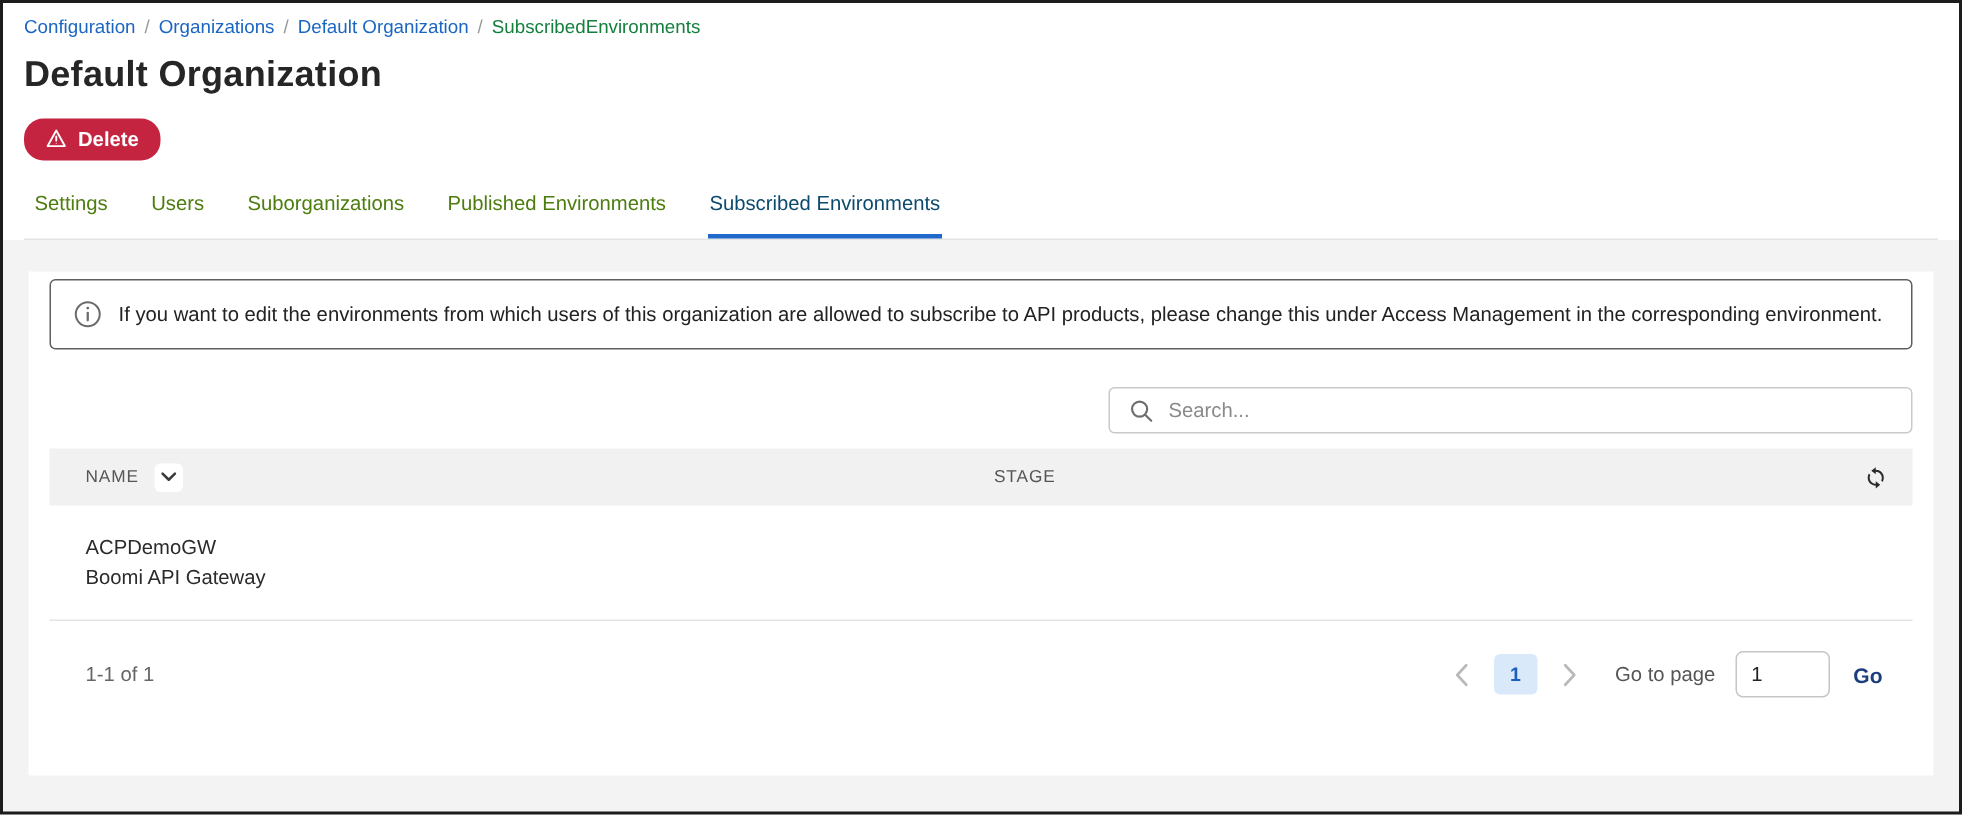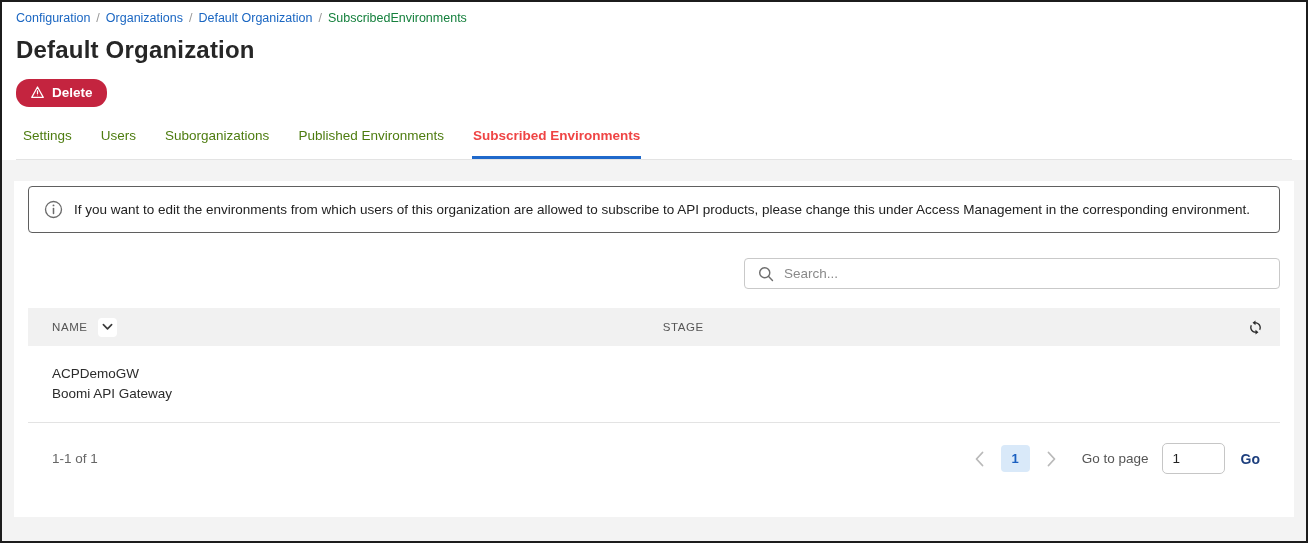--- a/index.html
+++ b/index.html
@@ -39,23 +39,23 @@
     display: flex; align-items: flex-end; gap: 27px;
     padding: 0 6px;
     border-bottom: 1px solid #e3e3e3;
   }
   .tab {
     font-size: 13.5px; color: #4d7c0f;
     padding: 4px 1px 13px;
     border-bottom: 3px solid transparent;
     cursor: pointer; white-space: nowrap;
   }
-  .tab.active { font-weight: 700; color: #ef4444; border-bottom-color: #1f69cb; }
-  
-  .content-wrap { padding: 21px 12px 0; }
+  .tab.active { font-weight: 400; color: #0c4a6e; border-bottom-color: #1f69cb; }
+  
+  .content-wrap { padding: 21px 17px 0; }
   .card { background: #fff; height: 336px; padding: 5px 14px 0; }
   .info-banner {
     border: 1px solid #5f5f5f; border-radius: 4px;
     padding: 11px 15px;
     display: flex; align-items: flex-start; gap: 11px;
     font-size: 13.5px; line-height: 23px; color: #222;
   }
   .info-banner svg { flex: 0 0 auto; margin-top: 2px; }
   .search-row { margin-top: 25px; display: flex; justify-content: flex-end; }
   .search-box {
@@ -64,21 +64,21 @@
     display: flex; align-items: center; gap: 9px;
     padding: 0 12px; background: #fff;
   }
   .search-box input {
     border: none; outline: none; flex: 1;
     font-family: "Liberation Sans", sans-serif;
     font-size: 13.5px; color: #0369a1; background: transparent;
   }
   .search-box input::placeholder { color: #8a8a8a; }
   
-  .table { margin-top: 19px; }
+  .table { margin-top: 10px; }
   .t-head {
     height: 38px; background: #f1f1f1;
     display: flex; align-items: center;
     padding: 0 14px 0 24px;
     font-size: 11.5px; color: #555; letter-spacing: 0.6px;
   }
   .col-name { flex: 0 0 50.3%; display: flex; align-items: center; gap: 10px; }
   .col-stage { flex: 1; }
   .sort-chip {
     width: 19px; height: 19px; background: #fff; border: none;

